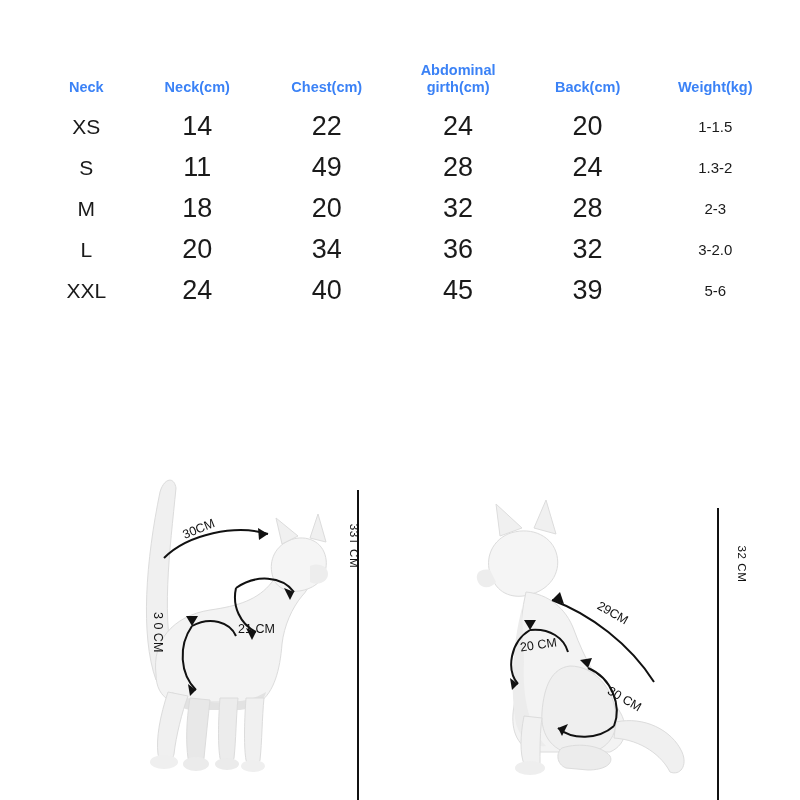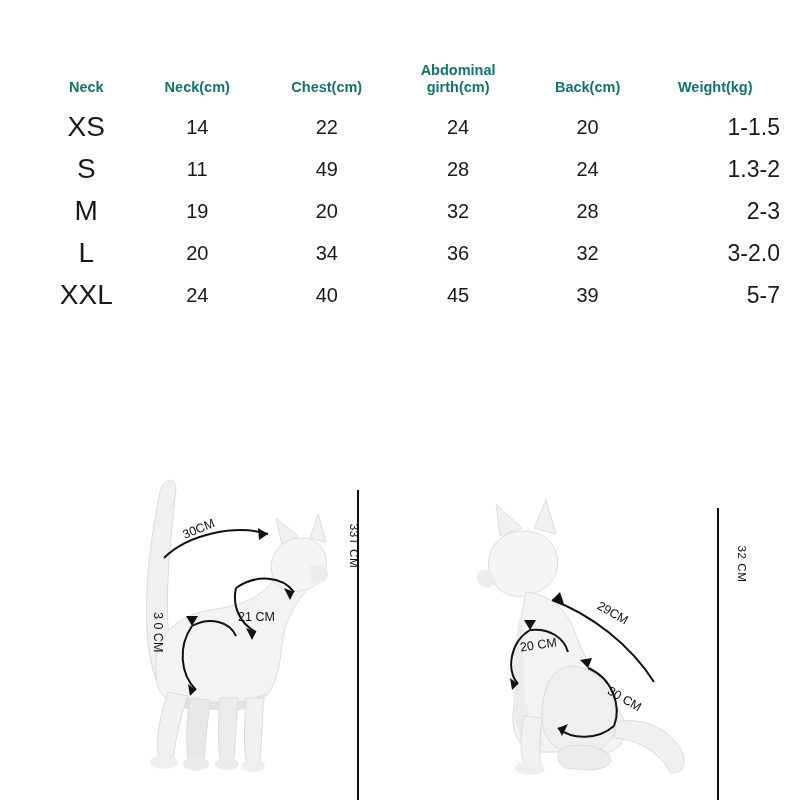--- a/index.html
+++ b/index.html
@@ -26,35 +26,34 @@
   table.size {
     width: 100%;
     border-collapse: collapse;
   }
   table.size th {
     font-size: 14.5px;
     font-weight: bold;
     padding: 0 0 12px 0;
     vertical-align: bottom;
     line-height: 1.15;
-    color: #0f766e;
+    color: #3b82f6;
   }
   table.size td {
-    font-size: 20px;
+    font-size: 27px;
     font-weight: normal;
     padding: 4px 0 6px 0;
     text-align: center;
     color: #1a1a1a;
   }
   table.size td.sizecol {
-    font-size: 28px;
+    font-size: 21px;
   }
   table.size td.weightcol {
-    font-size: 23px;
-    text-align: right;
+    font-size: 15px;
   }
   
   col.c0 { width: 12.5%; }
   col.c1 { width: 17.5%; }
   col.c2 { width: 17.5%; }
   col.c3 { width: 18%; }
   col.c4 { width: 17%; }
   col.c5 { width: 17.5%; }
 
   
@@ -147,41 +146,41 @@
       <tr>
         <td class="sizecol">S</td>
         <td>11</td>
         <td>49</td>
         <td>28</td>
         <td>24</td>
         <td class="weightcol">1.3-2</td>
       </tr>
       <tr>
         <td class="sizecol">M</td>
-        <td>19</td>
+        <td>18</td>
         <td>20</td>
         <td>32</td>
         <td>28</td>
         <td class="weightcol">2-3</td>
       </tr>
       <tr>
         <td class="sizecol">L</td>
         <td>20</td>
         <td>34</td>
         <td>36</td>
         <td>32</td>
         <td class="weightcol">3-2.0</td>
       </tr>
       <tr>
         <td class="sizecol">XXL</td>
         <td>24</td>
         <td>40</td>
         <td>45</td>
         <td>39</td>
-        <td class="weightcol">5-7</td>
+        <td class="weightcol">5-6</td>
       </tr>
     </tbody>
   </table>
 </div>
 
 <div id="illustrations">
 
   <div class="cat-panel" id="cat-panel-left">
 
     <svg class="cat-svg" width="340" height="370" viewBox="0 0 340 370">
@@ -228,21 +227,21 @@
       <polygon points="136,260 128,254 130,266" fill="#111"></polygon>
 
       <path d="M176 158 C 196 144, 222 146, 234 162" fill="none" stroke="#111" stroke-width="2"></path>
       <path d="M176 158 C 172 176, 180 194, 196 202" fill="none" stroke="#111" stroke-width="2"></path>
       <polygon points="234,162 224,158 230,170" fill="#111"></polygon>
       <polygon points="196,202 186,198 192,210" fill="#111"></polygon>
     </svg>
 
     <div class="mlabel" style="left:122px; top:92px; transform: rotate(-22deg);">30CM</div>
     <div class="mlabel" style="left:105px; top:182px; transform: rotate(90deg); transform-origin: left top;">3 0 CM</div>
-    <div class="mlabel" style="left:178px; top:180px;">21 CM</div>
+    <div class="mlabel" style="left:178px; top:192px;">21 CM</div>
 
     <div class="vrule" id="vrule-left"></div>
     <div class="vrule-label rot-cw" id="vrule-left-label">33T CM</div>
   </div>
 
   <div class="cat-panel" id="cat-panel-right">
 
     <svg class="cat-svg" width="340" height="370" viewBox="0 0 340 370">
 
       <path d="M62 148 C 54 132, 60 112, 78 104 C 98 96, 120 104, 126 122

